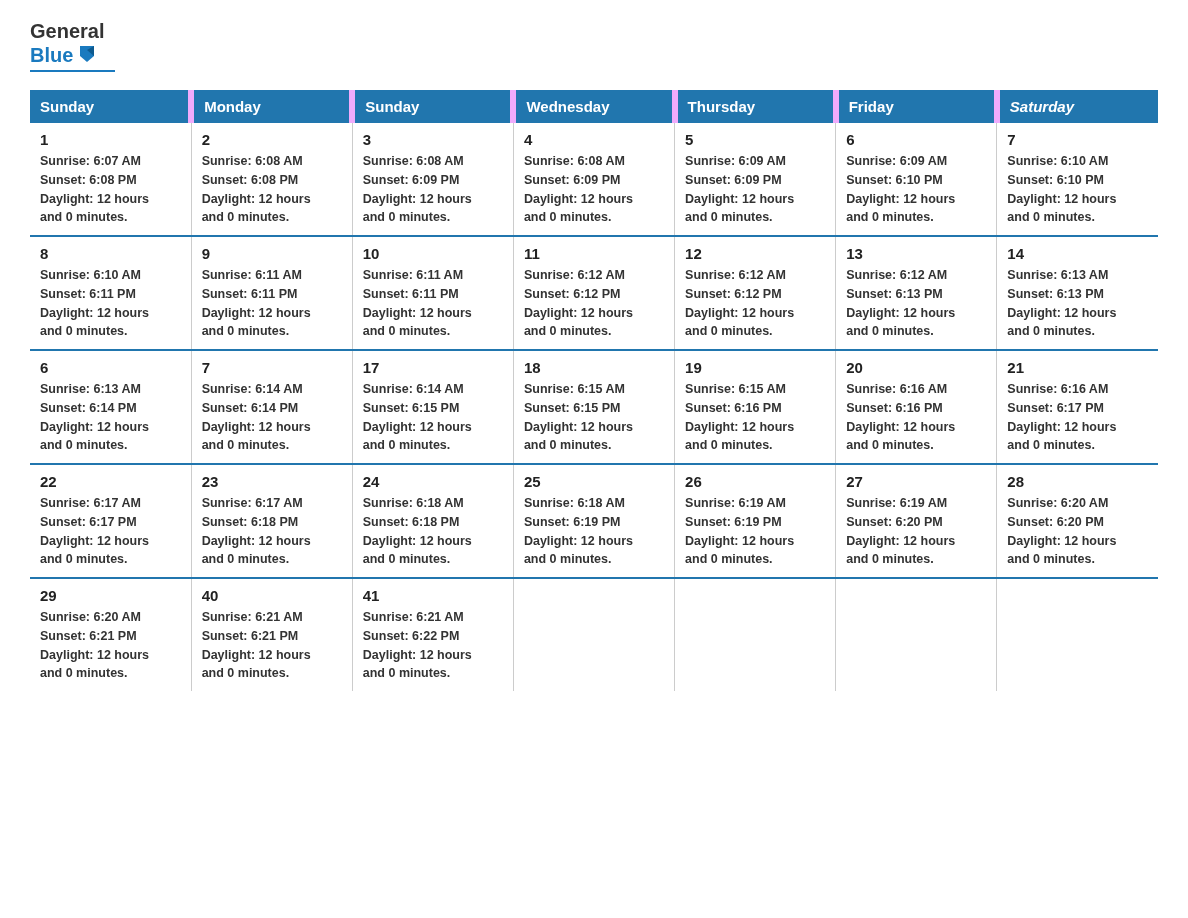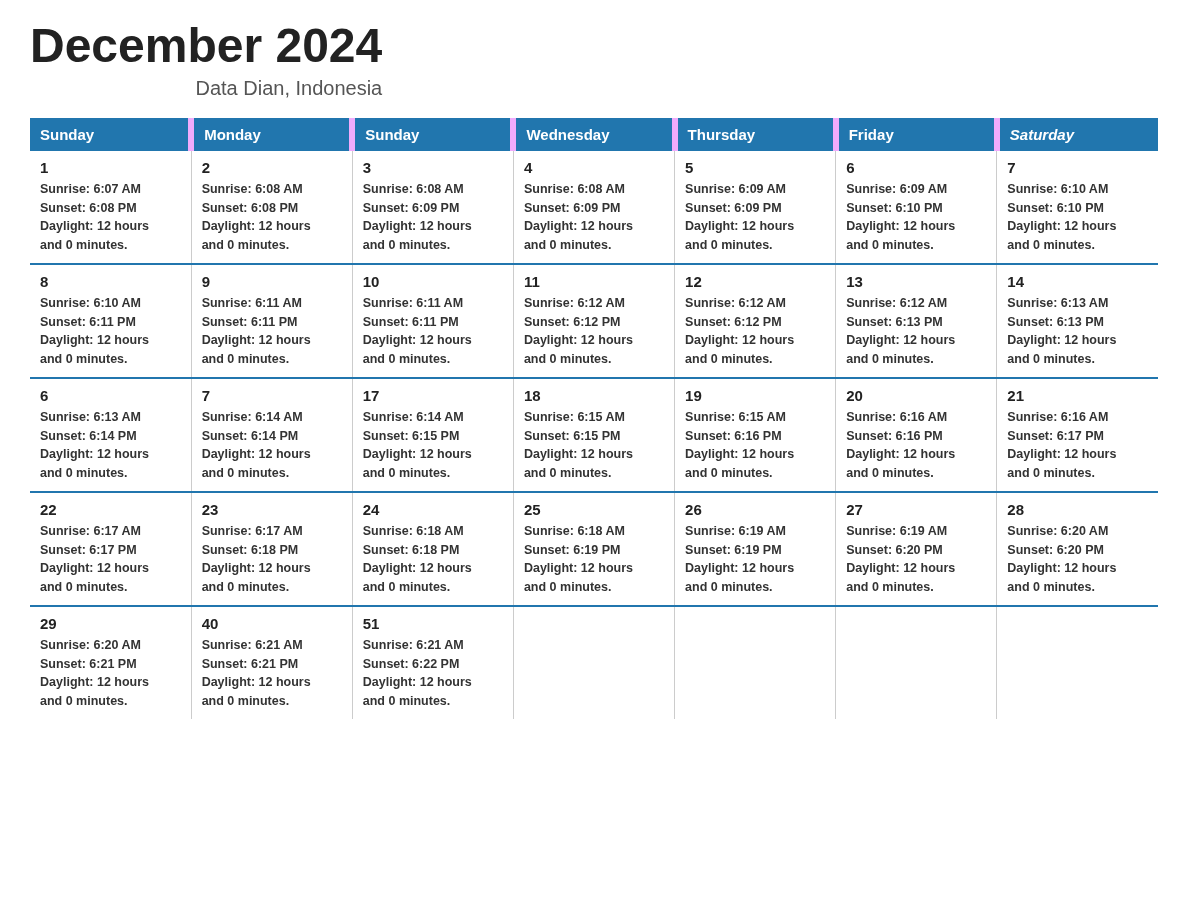--- a/index.html
+++ b/index.html
@@ -120,23 +120,36 @@
     .logo-underline {
       height: 2px;
       background: #1a7abf;
       margin-top: 2px;
     }
   </style>
 </head>
 <body>
 
 <div class="header">
-  <div class="title-block">
-    <h1>December 2024</h1>
-    <h2>Data Dian, Indonesia</h2>
+  <div class="logo">
+    <div class="logo-container">
+      <div class="logo-words">
+        <span class="logo-general">General</span>
+        <div class="logo-blue-row">
+          <span class="logo-blue-text">Blue</span>
+          <span class="logo-arrow">
+            <svg width="22" height="22" viewBox="0 0 22 22">
+              <polygon points="4,4 18,4 18,14 11,20 4,14" fill="#1a7abf"></polygon>
+              <polygon points="11,8 18,4 18,14" fill="#0d5a8f"></polygon>
+            </svg>
+          </span>
+        </div>
+        <div class="logo-underline" style="width:85px;"></div>
+      </div>
+    </div>
   </div>
 </div>
 
 <table>
   <thead>
     <tr>
       <th>Sunday</th>
       <th>Monday</th>
       <th>Sunday</th>
       <th>Wednesday</th>
@@ -389,21 +402,21 @@
       </td>
         <td>
         <span class="day-num">40</span>
         <span class="day-info">
           Sunrise: 6:21 AM<br>
           Sunset: 6:21 PM<br>
           Daylight: 12 hours<br>and 0 minutes.
         </span>
       </td>
         <td>
-        <span class="day-num">51</span>
+        <span class="day-num">41</span>
         <span class="day-info">
           Sunrise: 6:21 AM<br>
           Sunset: 6:22 PM<br>
           Daylight: 12 hours<br>and 0 minutes.
         </span>
       </td>
         <td></td>
         <td></td>
         <td></td>
         <td></td>

